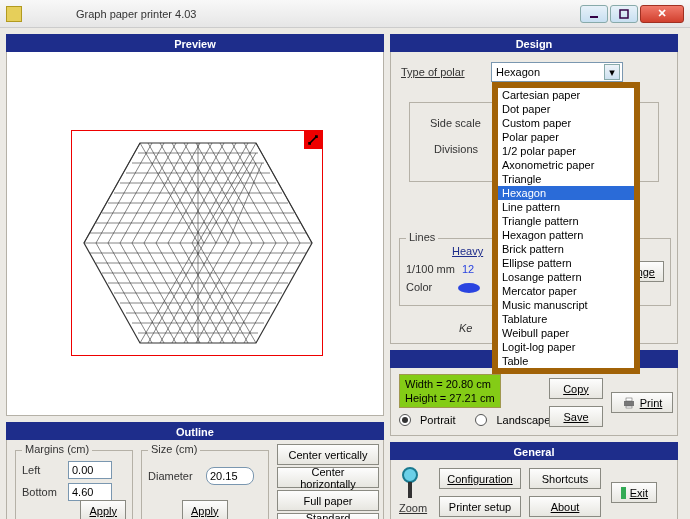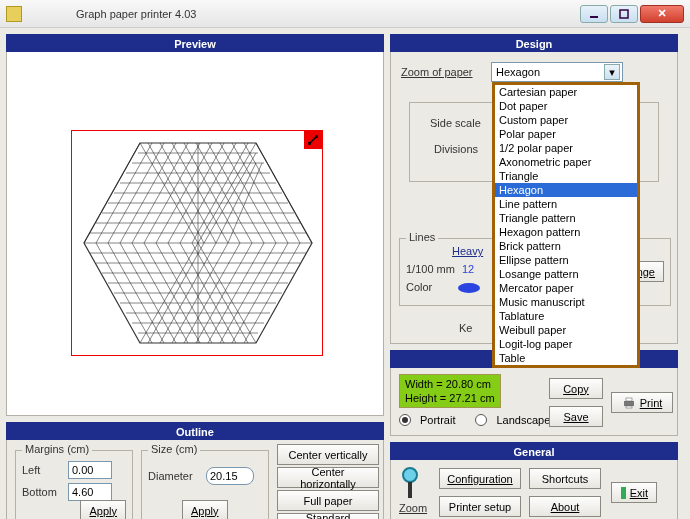--- a/index.html
+++ b/index.html
@@ -27,21 +27,21 @@
   .grp { position: absolute; border: 1px solid #b5b1a7; }
   .grp-title { position: absolute; top: -8px; left: 6px; background: #eceae5; padding: 0 3px; color: #333; }
   .lbl { color: #333; }
   .inp { background: #fff; border: 1px solid #7a97b0; height: 18px; padding: 0 3px; }
   .btn { background: linear-gradient(#fdfdfd,#e7e6e0); border: 1px solid #8a8a82; height: 21px; padding: 0 8px; display: inline-flex; align-items: center; justify-content: center; cursor: pointer; }
   .design-body { border-top: none; position: relative; height: 292px; }
   .row { display: flex; align-items: center; gap: 6px; }
   .underline { text-decoration: underline; }
   .combo { position: relative; background: #fff; border: 1px solid #7a97b0; height: 20px; width: 132px; display: flex; align-items:center; padding: 0 2px 0 4px;}
   .combo .arrow { margin-left: auto; width: 16px; height: 16px; background: linear-gradient(#eef3f8,#cde1f0); border: 1px solid #8aa; display:flex;align-items:center;justify-content:center;}
-  .dropdown { position: absolute; left: 0; top: 19px; width: 148px; background:#fff; border:3px solid #a16207; z-index: 50; }
+  .dropdown { position: absolute; left: 0; top: 19px; width: 148px; background:#fff; border:6px solid #a16207; z-index: 50; }
   .dropdown div { padding: 1px 4px; white-space: nowrap; }
   .dropdown .sel { background: #2a6bd8; color: #fff; }
   .lines-grp { left: 8px; top: 186px; width: 272px; height: 68px; }
   .lines-grp .u { text-decoration: underline; color: #1e2d8b; }
   .colored-oval { width: 22px; height: 10px; background: #2a44e0; border-radius: 50%; display:inline-block;}
   .yellowbox { background: #84cc16; border: 1px solid #a0984f; padding: 2px 5px; line-height: 14px; }
   .radio { width: 12px; height: 12px; border-radius: 50%; border: 1px solid #555; display: inline-flex; align-items:center; justify-content:center; margin-right:3px; background:#fff;}
   .radio.checked::after { content:""; width:6px; height:6px; border-radius:50%; background:#333; }
   .general-body { height: 70px; border-top: none; position: relative; }
   svg { display:block; }
@@ -182,21 +182,21 @@
         <button class="btn" style="width:102px;">Full paper</button>
         <button class="btn" style="width:102px;">Standard margins</button>
       </div>
     </div>
   </div>
 
   <div class="right">
     <div class="hdr">Design</div>
     <div class="panel design-body">
       <div class="row" style="position:absolute; left:10px; top:10px;">
-        <span class="lbl underline" style="width:84px;">Zoom of paper</span>
+        <span class="lbl underline" style="width:84px;">Type of polar</span>
         <div class="combo">
           <span>Hexagon</span>
           <span class="arrow">▾</span>
           <div class="dropdown" id="dropdown">
               <div>Cartesian paper</div>
               <div>Dot paper</div>
               <div>Custom paper</div>
               <div>Polar paper</div>
               <div>1/2 polar paper</div>
               <div>Axonometric paper</div>
@@ -225,21 +225,21 @@
 
       <div class="grp lines-grp">
         <span class="grp-title">Lines</span>
         <span class="u" style="position:absolute; left:52px; top:6px;">Heavy</span>
         <span class="lbl" style="position:absolute; left:6px; top:24px;">1/100 mm</span>
         <span style="position:absolute; left:62px; top:24px; color:#2a44e0;">12</span>
         <span class="lbl" style="position:absolute; left:6px; top:42px;">Color</span>
         <span class="colored-oval" style="position:absolute; left:58px; top:44px;"></span>
         <button class="btn" style="position:absolute; right:6px; top:22px; text-decoration:underline;">Change</button>
       </div>
-      <span class="lbl" style="position:absolute; left:68px; top:270px;">Ke</span>
+      <span class="lbl" style="position:absolute; left:68px; top:270px;font-style:italic;">Ke</span>
     </div>
 
     <div class="hdr" style="margin-top:6px;">Printing page</div>
     <div class="panel" style="height:68px; border-top:none; position:relative;">
       <div class="yellowbox" style="position:absolute; left:8px; top:6px;">
         <div>Width = 20.80 cm</div>
         <div>Height = 27.21 cm</div>
       </div>
       <div class="row" style="position:absolute; left:8px; top:46px; gap:20px;">
         <label class="row">

